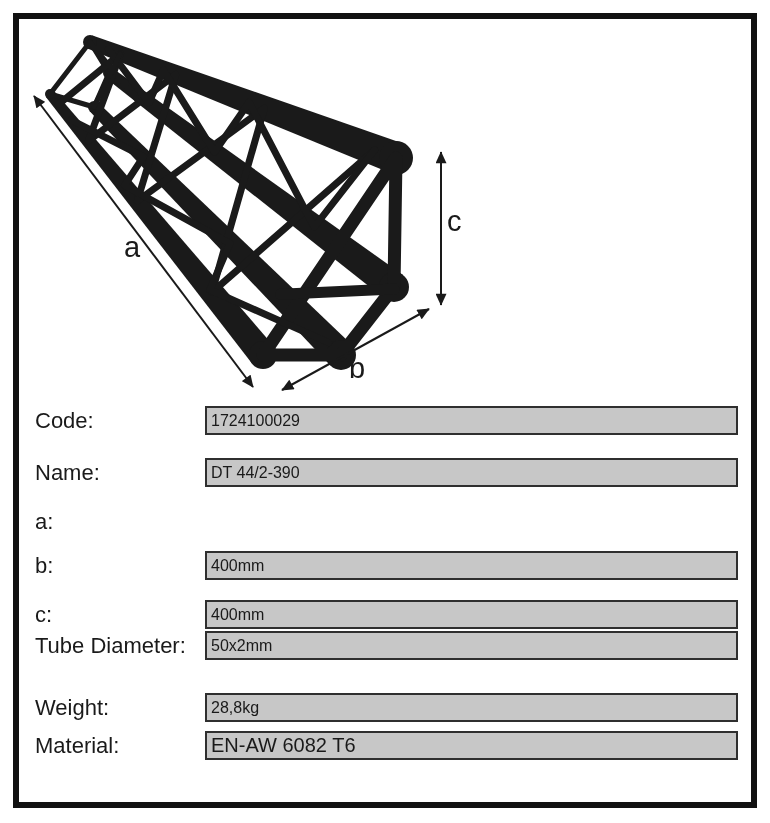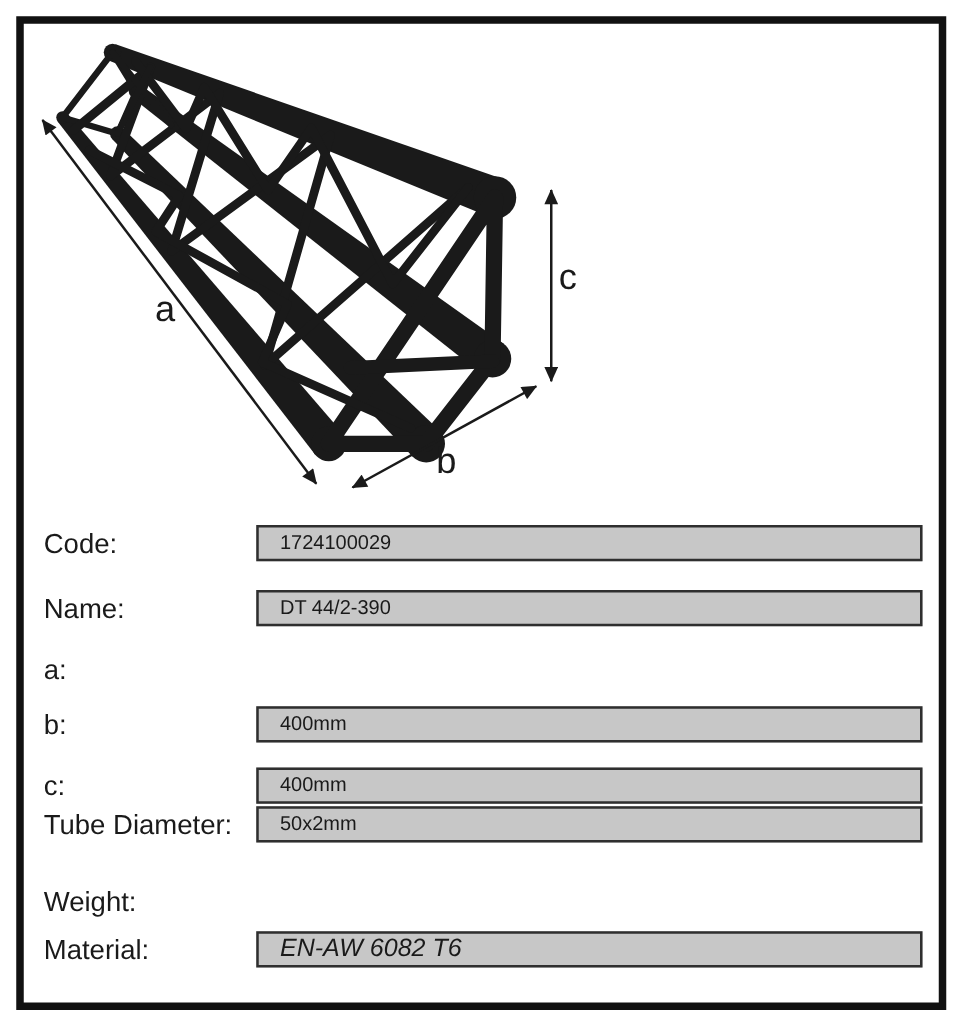--- a/index.html
+++ b/index.html
@@ -31,46 +31,46 @@
     width: 770px; height: 823px;
     color: var(--ink);
   }
   .dim-label {
     font-family: "Liberation Sans", sans-serif;
     font-size: 29px;
     fill: var(--ink);
   }
   .row {
     position: absolute;
-    left: 0; width: 770px; height: 29px; margin-top: 14px;
+    left: 0; width: 770px; height: 29px;
   }
   .field-label {
     position: absolute;
     left: 35px; top: 0; height: 29px;
     display: flex; align-items: center;
     font-size: 22px;
     color: var(--ink);
     white-space: nowrap;
   }
   .field-box {
     position: absolute;
     left: 205px; top: 0;
     width: 533px; height: 29px;
     background: var(--box-fill);
     border: 2px solid var(--box-border);
     box-sizing: border-box;
     display: flex; align-items: center;
-    padding-left: 17px;
+    padding-left: 4px;
   }
   .field-value {
     font-size: 16px;
     color: var(--ink);
     white-space: nowrap;
   }
-  .row-material .field-value { font-size: 20px; font-style: italic; }
+  .row-material .field-value { font-size: 20px; }
 </style>
 </head>
 <body>
 
 <div class="frame"></div>
 
 <svg class="truss-svg" viewBox="0 0 770 823" aria-hidden="true">
   <defs>
     <marker id="ah" viewBox="0 0 10 9" refX="9.3" refY="4.5" markerWidth="13" markerHeight="11" markerUnits="userSpaceOnUse" orient="auto-start-reverse">
       <path d="M0,0 L10,4.5 L0,9 Z" fill="#1a1a1a"></path>
@@ -155,20 +155,23 @@
 
 <div class="row" style="top:631px">
   <div class="field-label">Tube Diameter:</div>
   <div class="field-box">
     <span class="field-value">50x2mm</span>
   </div>
 </div>
 
 <div class="row" style="top:693px">
   <div class="field-label">Weight:</div>
+  <div class="field-box">
+    <span class="field-value">28,8kg</span>
+  </div>
 </div>
 
 <div class="row row-material" style="top:731px">
   <div class="field-label">Material:</div>
   <div class="field-box">
     <span class="field-value">EN-AW 6082 T6</span>
   </div>
 </div>
 
 </body></html>

